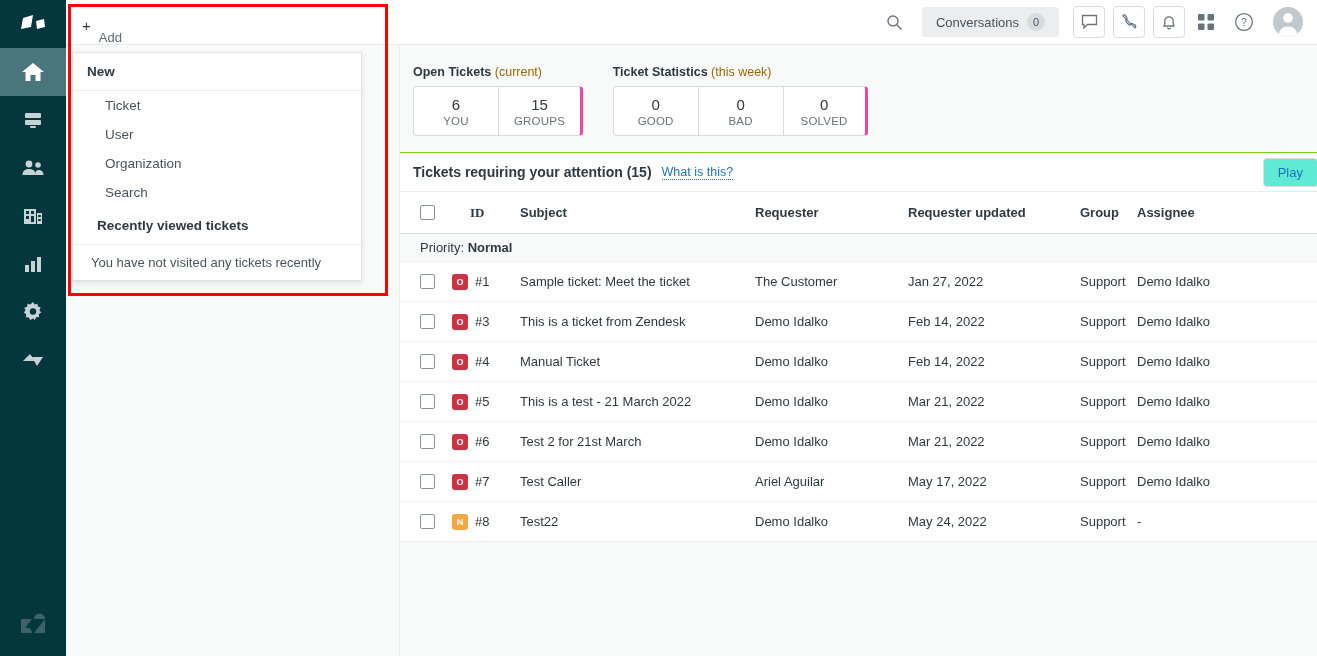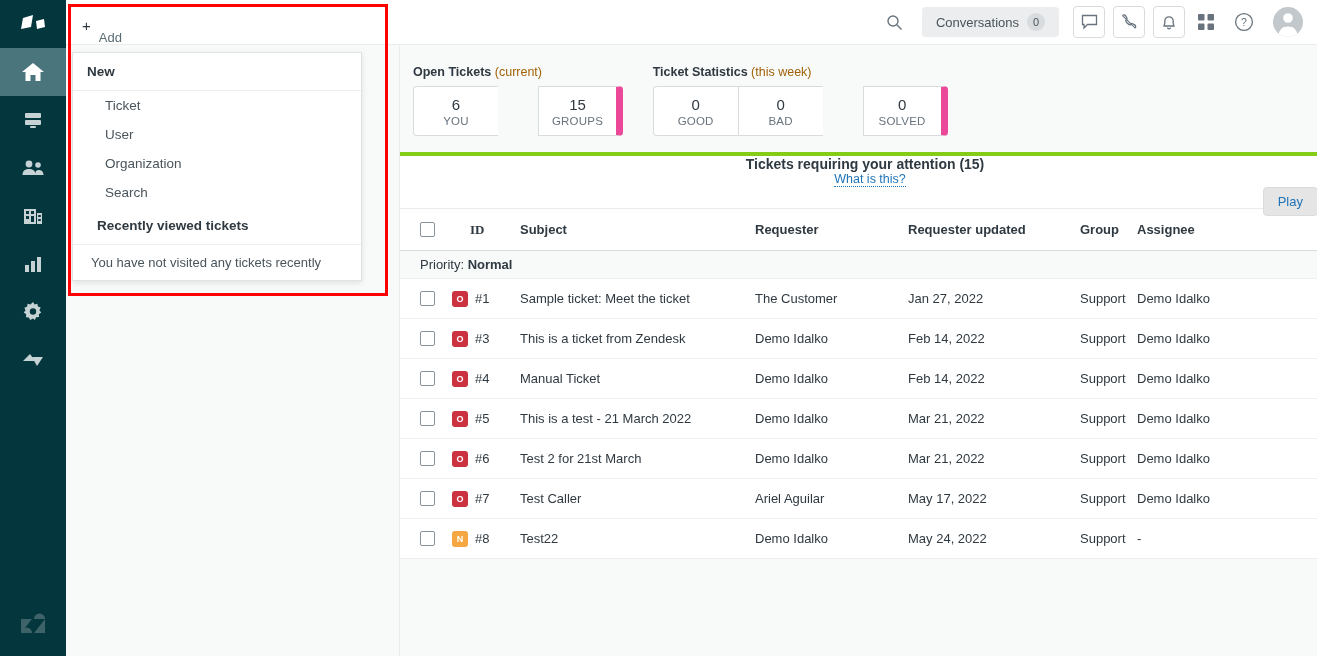--- a/index.html
+++ b/index.html
@@ -119,37 +119,37 @@
   .stat-title b { font-weight:bold; }
   .stat-title span { color:#a16207; font-weight:normal; }
   .stat-boxes { display:flex; }
   .stat-box {
     background:#fff; border:1px solid #d8dcde;
     width:85px; padding:8px 0 8px;
     text-align:center;
     border-right:none;
   }
   .stat-box:first-child { border-radius:4px 0 0 4px; }
-  .stat-box:last-child { border-right:7px solid #ec4899; border-radius:0 4px 4px 0;margin-left:40px; }
+  .stat-box:last-child { border-right:3px solid #ec4899; border-radius:0 4px 4px 0; }
   .stat-num { font-size:15px; color:#2f3941; line-height:1.35; }
   .stat-lab { font-size:11.5px; color:#68737d; letter-spacing:.2px; }
 
   #attention-bar {
-    background:#fff; border-top:4px solid #84cc16; border-bottom:1px solid #e9ebed;
-    height:57px; display:flex; align-items:center; padding-left:13px;flex-direction:column;
+    background:#fff; border-top:1px solid #84cc16; border-bottom:1px solid #e9ebed;
+    height:40px; display:flex; align-items:center; padding-left:13px;
   }
   #attention-title { font-size:14px; font-weight:bold; color:#2f3941; }
   #what-is-this {
     font-size:12.5px; color:#1f73b7; margin-left:10px;
     border-bottom:1px dotted #1f73b7; cursor:pointer;
   }
   #play-btn {
     margin-left:auto; margin-right:-1px;
     border:1px solid #d8dcde; border-radius:4px;
-    background:#e5e5e5; color:#1f73b7; font-size:13px;
+    background:#5eead4; color:#1f73b7; font-size:13px;
     padding:6px 14px;
   }
 
   
   #tbl { background:#fff; width:100%; }
   .trow { display:flex; align-items:center; height:40px; border-bottom:1px solid #eceeef; }
   .trow.head { height:42px; border-bottom:1px solid #d8dcde; }
   .trow.group { height:28px; background:#f8f9f9; border-bottom:1px solid #eceeef; }
   .c-chk { width:52px; padding-left:20px; }
   .c-id  { width:68px; display:flex; align-items:center; gap:7px; }

